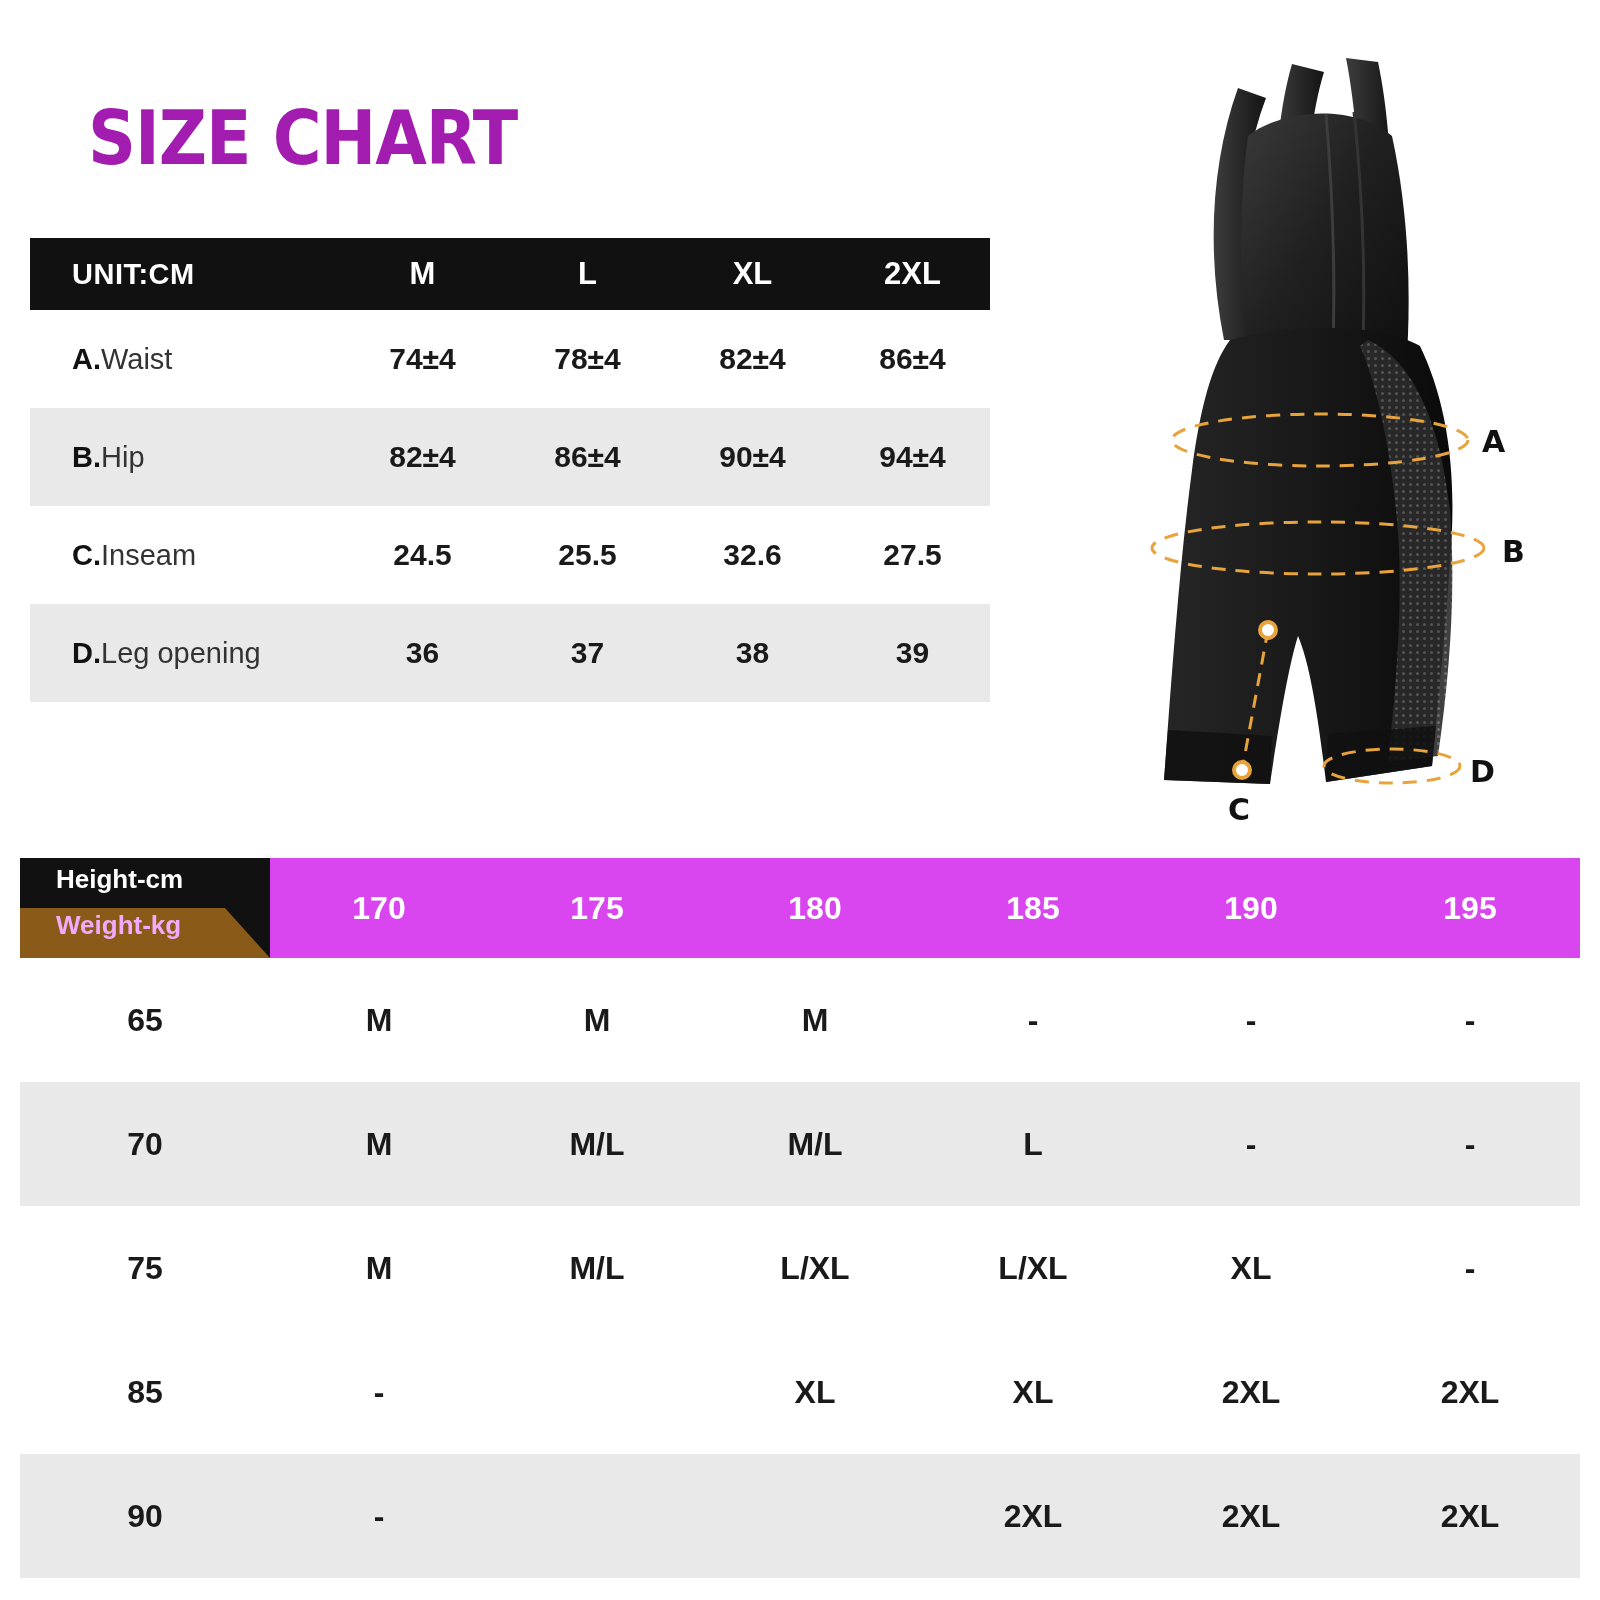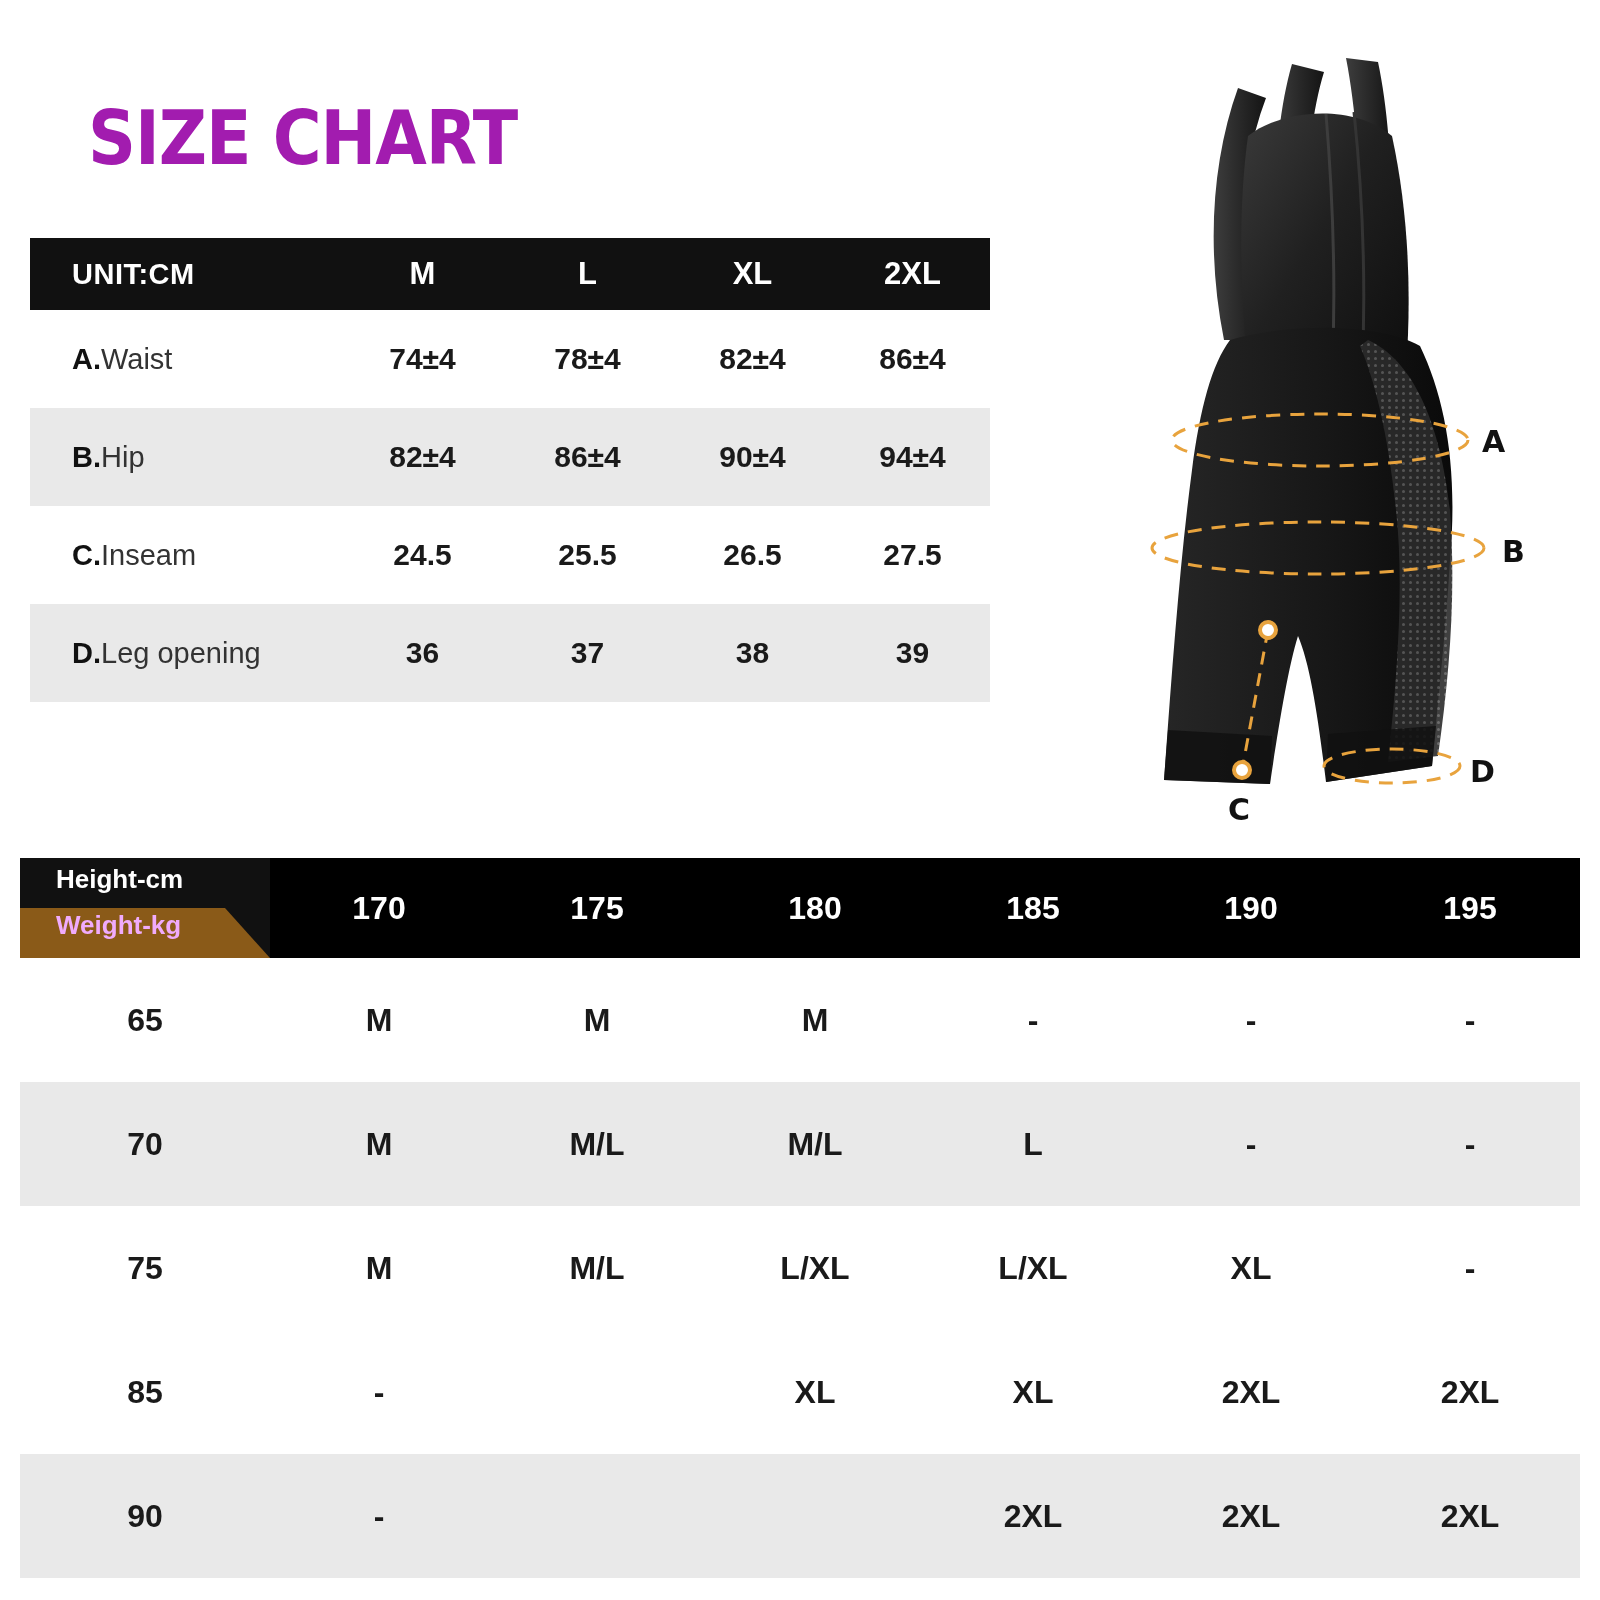--- a/index.html
+++ b/index.html
@@ -92,21 +92,21 @@
   
   .fit-table {
     position: absolute;
     left: 20px;
     top: 858px;
     width: 1560px;
     border-collapse: collapse;
     table-layout: fixed;
   }
   .fit-table thead th {
-    background: #000000;
+    background: #d946ef;
     color: #ffffff;
     height: 100px;
     font-size: 32px;
     font-weight: bold;
     text-align: center;
     vertical-align: middle;
   }
   .fit-table thead th.corner {
     padding: 0;
     position: relative;
@@ -190,21 +190,21 @@
       <td class="label"><b>B.</b><span>Hip</span></td>
       <td>82±4</td>
       <td>86±4</td>
       <td>90±4</td>
       <td>94±4</td>
     </tr>
     <tr>
       <td class="label"><b>C.</b><span>Inseam</span></td>
       <td>24.5</td>
       <td>25.5</td>
-      <td>26.5</td>
+      <td>32.6</td>
       <td>27.5</td>
     </tr>
     <tr class="alt">
       <td class="label"><b>D.</b><span>Leg opening</span></td>
       <td>36</td>
       <td>37</td>
       <td>38</td>
       <td>39</td>
     </tr>
   </tbody>

